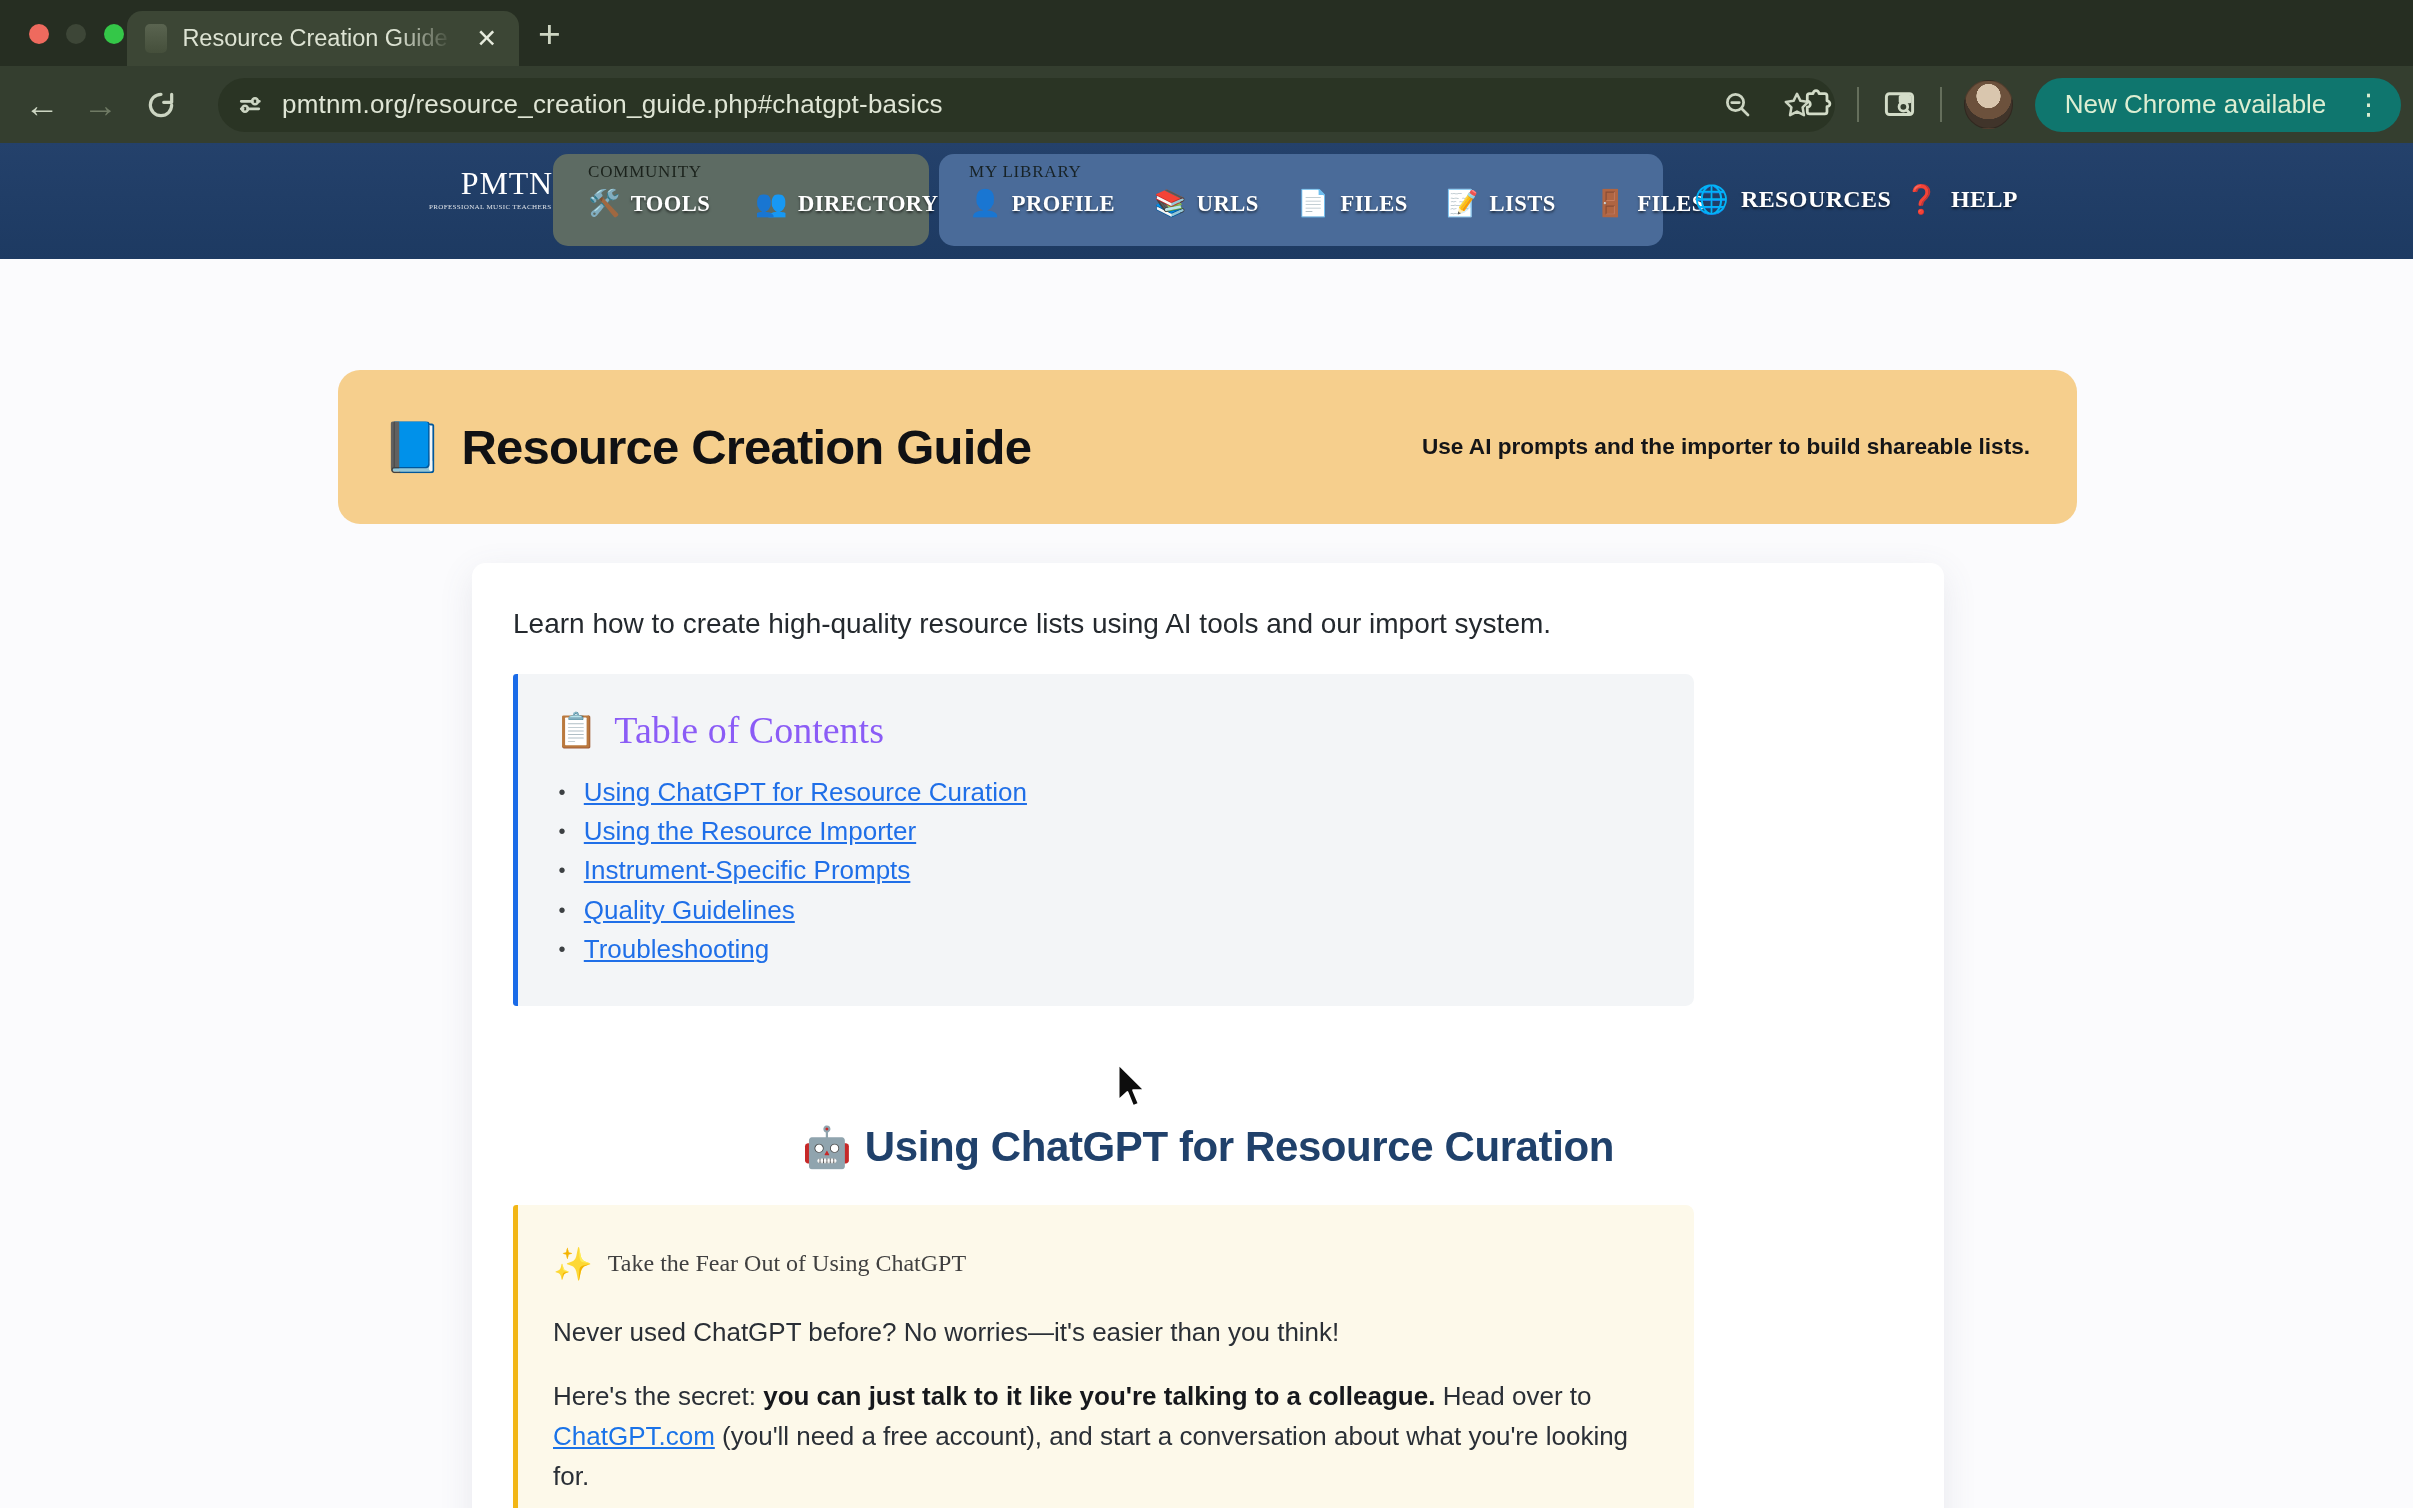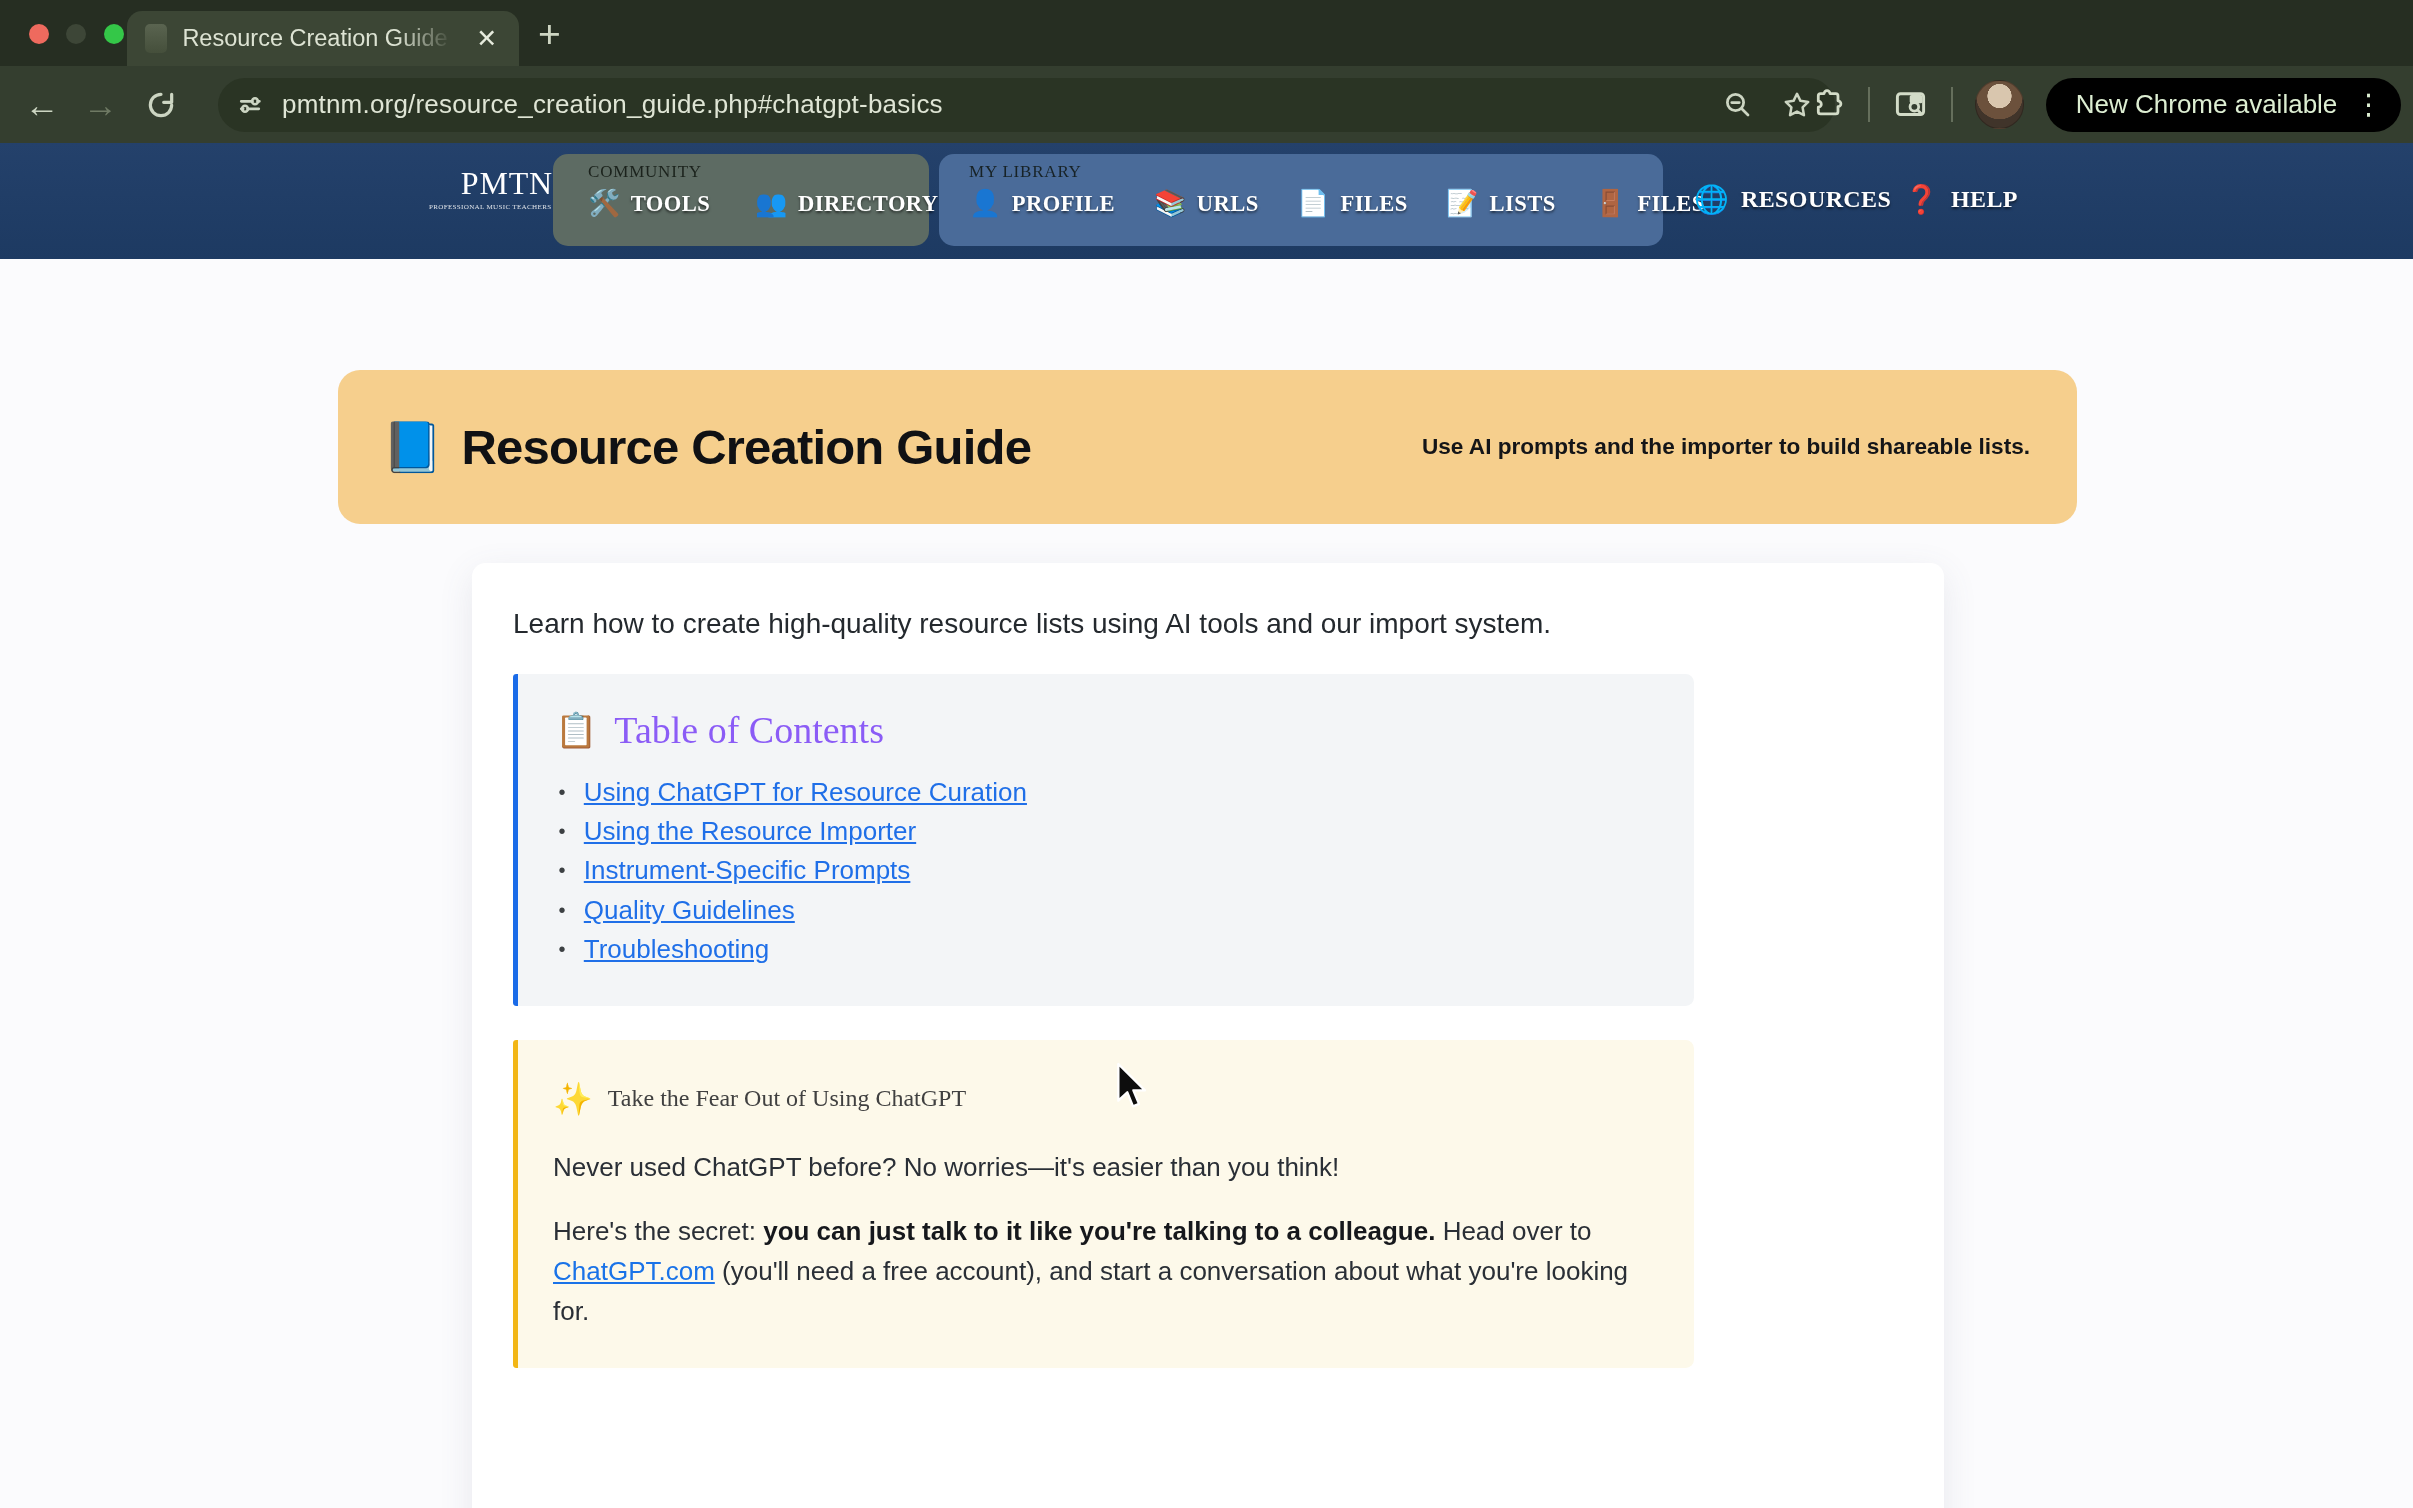--- a/index.html
+++ b/index.html
@@ -27,22 +27,22 @@
   .nav-ic { position:absolute; top:20px; width:37px; height:37px; display:flex; align-items:center; justify-content:center; }
   .urlpill { position:absolute; left:218px; top:11.7px; width:1617px; height:54px; background:#2a3424;
              border-radius:27px; display:flex; align-items:center; padding:0 22px 0 17px; gap:17px; }
   .url-text { color:#dfe5d5; font-size:26px; flex:1; letter-spacing:0.2px; }
   .pill-right { display:flex; align-items:center; gap:28.5px; }
   .tb-right { position:absolute; right:0; top:0; height:77px; display:flex; align-items:center; gap:22px; padding-right:8.4px; }
   .vsep { width:1.7px; height:35px; background:rgba(205,214,190,.32); }
   .avatar { width:49px; height:49px; border-radius:50%;
             background:radial-gradient(circle at 50% 32%, #d9c6ae 0 30%, #6c513c 31% 58%, #40342a 59% 100%);
             border:0.8px solid rgba(0,0,0,.25); }
-  .chip { height:54px; background:#000000; border-radius:27px; display:flex; align-items:center;
-          gap:17px; padding:0 18.4px 0 30px; color:#ddeed2; font-size:26px; margin-right:3.4px; }
+  .chip { height:54px; background:#0f766e; border-radius:27px; display:flex; align-items:center;
+          gap:28px; padding:0 18.4px 0 30px; color:#ddeed2; font-size:26px; margin-right:3.4px; }
   .chip .dots { font-size:28.5px; letter-spacing:0; color:#ddeed2; }
 
   
   .navbar { height:116px; background:linear-gradient(#24416b,#1d3a62); position:relative; }
   .logo { position:absolute; left:429px; top:22px; text-align:center; color:#fff; }
   .logo-main { font-family:"Liberation Serif", serif; font-size:32px; letter-spacing:0.8px; }
   .logo-sub { font-family:"Liberation Serif", serif; font-size:7.1px; letter-spacing:0.3px; opacity:.85; margin-top:0.8px; white-space:nowrap; }
   .navgroup { position:absolute; top:11px; height:92px; border-radius:15px; padding:7.5px 0 0 35px; }
   .g-community { left:553px; width:376px; background:#5d6b63; }
   .g-library  { left:939px; width:724px; background:#4a6b99; padding-left:30px; }
@@ -248,20 +248,21 @@
           </li>
         <li>
             <a href="#">Quality Guidelines</a>
           </li>
         <li>
             <a href="#">Troubleshooting</a>
           </li>
       </ul>
     </div>
 
+    <h2 class="section-head"><span class="emoji">🤖</span><span>Using ChatGPT for Resource Curation</span></h2>
 
     <div class="callout">
       <div class="callout-head">
         <span class="callout-emoji">✨</span>
         <span class="callout-title">Take the Fear Out of Using ChatGPT</span>
       </div>
       <p class="p1">Never used ChatGPT before? No worries—it's easier than you think!</p>
       <p class="p2"><span>Here's the secret: </span><b>you can just talk to it like you're talking to a colleague.</b><span> Head over to </span><a href="#">ChatGPT.com</a><span> (you'll need a free account), and start a conversation about what you're looking for.</span></p>
 
     </div>

